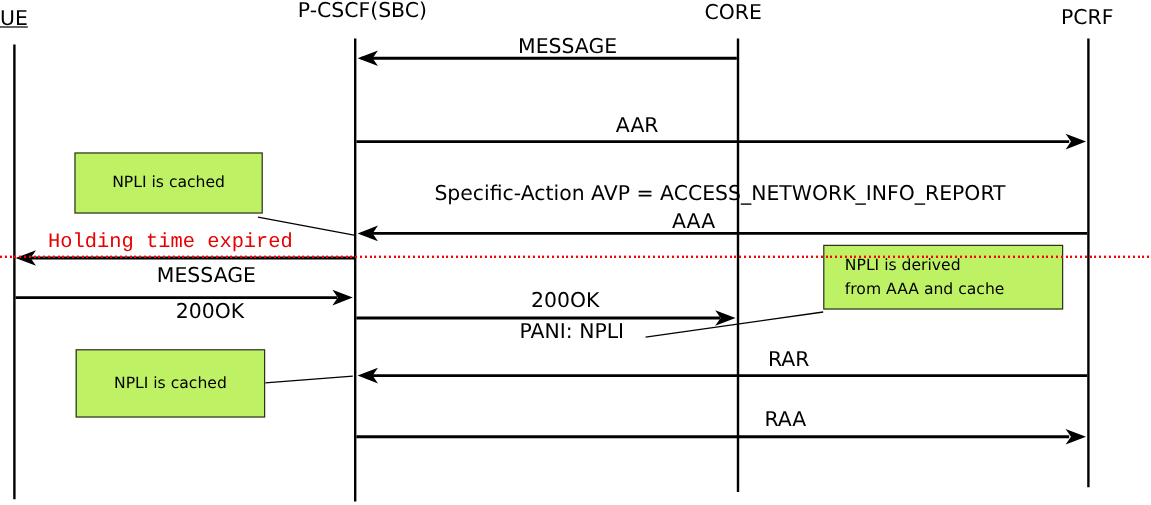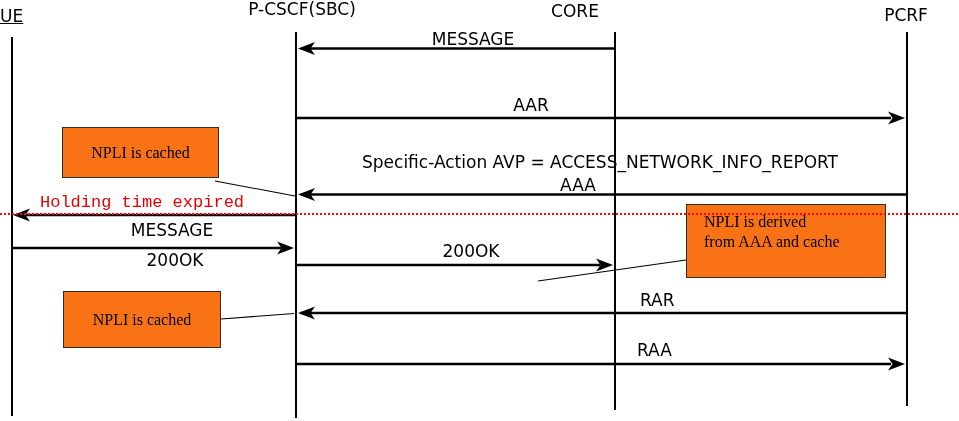--- a/index.html
+++ b/index.html
@@ -19,28 +19,27 @@
     white-space:nowrap;
     z-index:3;
   }
   .lbl.centered{transform:translateX(-50%);}
   .lbl.alert{
     font-family:Liberation Mono, monospace;
     color:#e60000;
   }
   .note{
     position:absolute;
-    background:#f97316;
+    background:#bef264;
     border:1.5px solid #2e2e2e;
     box-sizing:border-box;
     z-index:1;
-    font-size:16px;
+    font-size:13px;
     line-height:20px;
     color:#000;
-    font-family:Liberation Serif, serif;
   }
   .note.center{display:flex;align-items:center;justify-content:center;}
   .note.multiline{padding:7px 0 0 17px;}
   #divider{
     position:absolute;
     left:0;top:213px;
     width:959px;height:2px;
     background:repeating-linear-gradient(90deg,#ff0000 0 1.6px,transparent 1.6px 4px);
     z-index:2;
   }
@@ -83,46 +82,47 @@
 
     <line x1="215" y1="181" x2="295" y2="196" stroke="#000" stroke-width="1.1"></line>
     <line x1="686" y1="260" x2="538" y2="281" stroke="#000" stroke-width="1.1"></line>
     <line x1="221" y1="319" x2="294" y2="313.5" stroke="#000" stroke-width="1.1"></line>
   </svg>
 
   <div class="note center" style="left:62px;top:127px;width:157px;height:51px;">
     <span>NPLI is cached</span>
   </div>
 
-  <div class="note multiline" style="left:686px;top:204px;width:200px;height:74px;">
+  <div class="note multiline" style="left:686px;top:204px;width:200px;height:54px;">
     <div>NPLI is derived</div>
     <div>from AAA and cache</div>
   </div>
 
   <div class="note center" style="left:63px;top:291px;width:158px;height:57px;">
     <span>NPLI is cached</span>
   </div>
 
   <div id="divider"></div>
 
   <div class="lbl" style="left:0px;top:7px;text-decoration:underline;">UE</div>
   <div class="lbl centered" style="left:302px;top:0;">P-CSCF(SBC)</div>
-  <div class="lbl centered" style="left:575px;top:2px;text-align:right;">CORE</div>
+  <div class="lbl centered" style="left:611px;top:2px;text-align:right;">CORE</div>
   <div class="lbl centered" style="left:906px;top:6px;">PCRF</div>
 
   <div class="lbl centered" style="left:473px;top:30px;">MESSAGE</div>
 
   <div class="lbl centered" style="left:531px;top:96px;">AAR</div>
   <div class="lbl" style="left:362px;top:153px;">Specific-Action AVP = ACCESS_NETWORK_INFO_REPORT</div>
 
   <div class="lbl centered" style="left:578px;top:176px;">AAA</div>
 
   <div class="lbl alert" style="left:40px;top:193px;">Holding time expired</div>
 
   <div class="lbl centered" style="left:172px;top:221px;">MESSAGE</div>
   <div class="lbl centered" style="left:175px;top:251px;">200OK</div>
 
   <div class="lbl centered" style="left:471px;top:242px;">200OK</div>
+  <div class="lbl" style="left:433px;top:268px;">PANI: NPLI</div>
 
   <div class="lbl" style="left:640px;top:291px;">RAR</div>
   <div class="lbl" style="left:637px;top:341px;">RAA</div>
 
 </div>
 
 </body></html>

